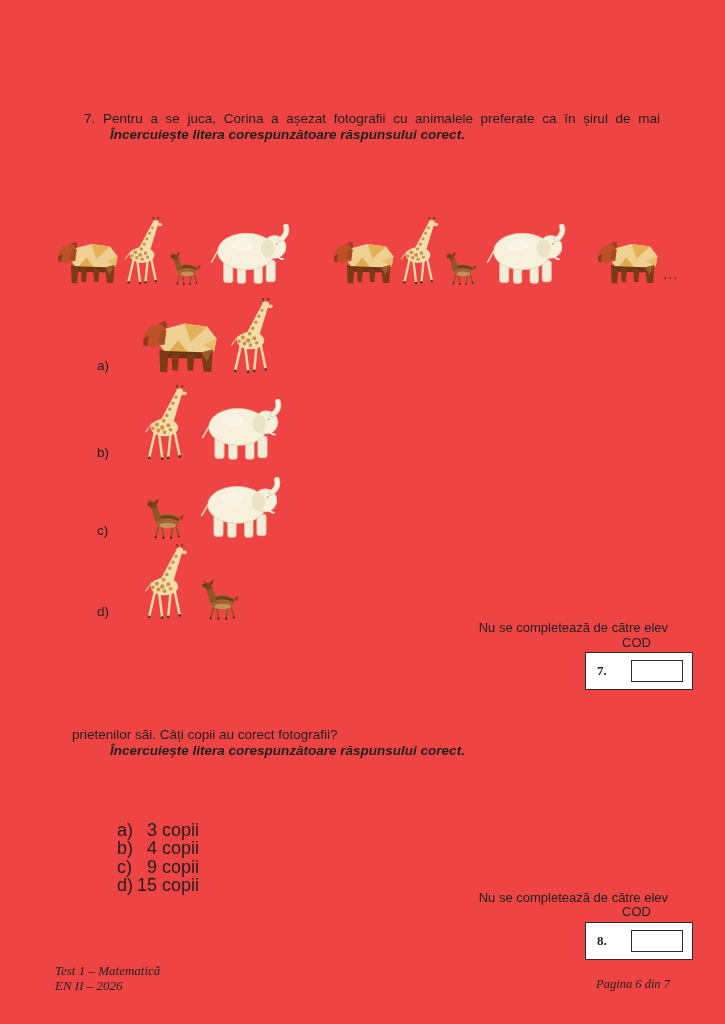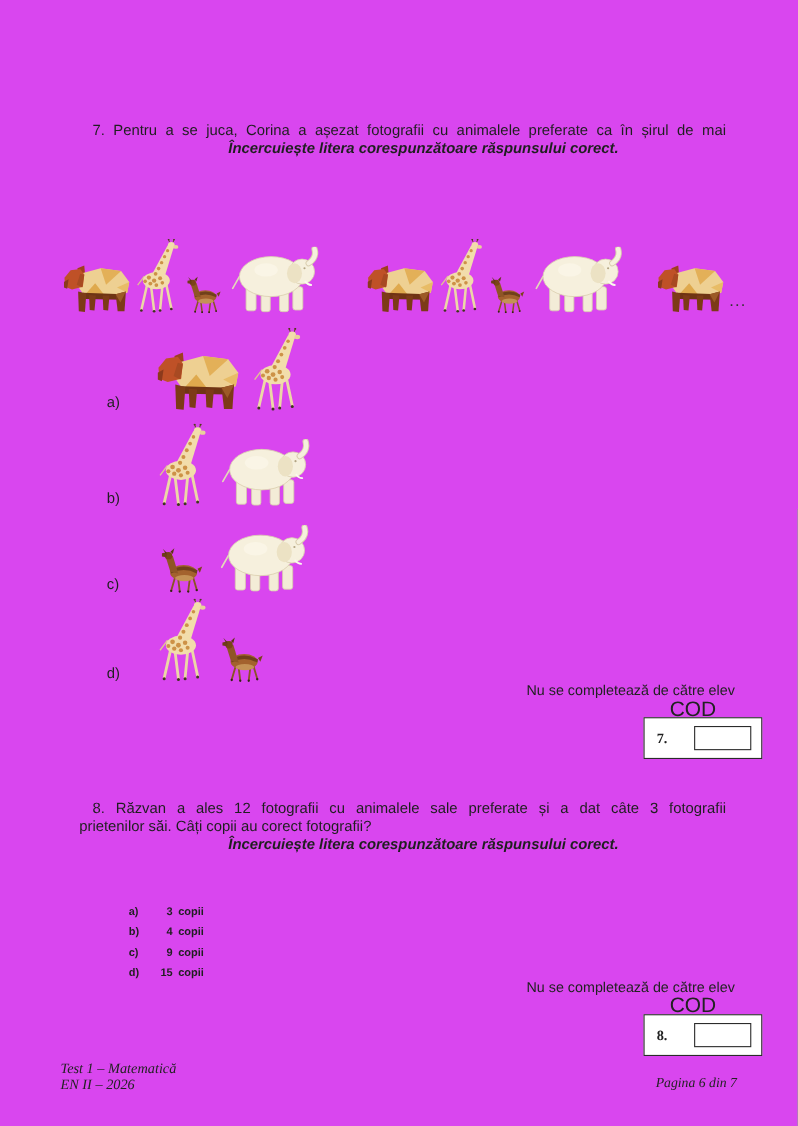--- a/index.html
+++ b/index.html
@@ -1,29 +1,29 @@
 <!DOCTYPE html>
 <html><head>
 <meta charset="utf-8">
 <style>
   html,body{margin:0;padding:0;background:#9a9a9a;}
   .page{
     position:relative;
     width:725px;height:1024px;
     margin:0 auto;
-    background:#d946ef;
+    background:#ef4444;
     overflow:hidden;
     font-family:"Liberation Sans","DejaVu Sans",sans-serif;
     color:#1f1f1f;
   }
   
   .qblock{position:absolute;left:72px;width:588px;font-size:13.5px;line-height:16.4px;}
   .qline{white-space:normal;}
   .qline-just{text-align:justify;text-align-last:justify;padding-left:12px;}
-  .qinstruction{font-weight:bold;font-style:italic;padding-left:38px;text-align:center;}
+  .qinstruction{font-weight:bold;font-style:italic;padding-left:38px;}
   #q7-block{top:111px;}
   #q8-block{top:727px;}
   
   .sequence{position:absolute;left:58px;top:207px;height:78px;display:flex;align-items:flex-end;}
   .seq-group{display:flex;align-items:flex-end;gap:3px;}
   .seq-group+.seq-group{margin-left:42px;}
   .seq-group:last-of-type{margin-left:30px;}
   .seq-ellipsis{font-size:15px;letter-spacing:1px;margin-left:3px;line-height:1;padding-bottom:4px;color:#333;}
   .animal{display:block;}
   .sequence .a-bear{width:62px;height:45px;}
@@ -36,26 +36,26 @@
   .q7-opt .opt-imgs{display:flex;align-items:flex-end;gap:9px;margin-left:24px;}
   .opt-imgs .a-bear{width:77px;height:55px;}
   .opt-imgs .a-giraffe{width:46px;height:76px;}
   .opt-imgs .a-deer{width:45px;height:41px;}
   .opt-imgs .a-elephant{width:86px;height:62px;}
   #q7-options .q7-opt:nth-child(1){top:292px;}
   #q7-options .q7-opt:nth-child(2){top:379px;}
   #q7-options .q7-opt:nth-child(3){top:457px;}
   #q7-options .q7-opt:nth-child(4){top:538px;}
   
-  #q8-options{position:absolute;left:117px;top:821px;font-size:10px;line-height:18.4px;font-weight:bold;}
+  #q8-options{position:absolute;left:117px;top:821px;font-size:18px;line-height:18.4px;}
   .q8-opt .opt-label{display:inline-block;width:18px;}
   .q8-opt .opt-num{display:inline-block;width:22px;text-align:right;margin-right:5px;}
   
   .nse-note{position:absolute;right:57px;font-size:13px;color:#222;}
-  .cod-label{position:absolute;right:74px;font-size:19px;color:#222;}
+  .cod-label{position:absolute;right:74px;font-size:13px;color:#222;}
   .code-box{position:absolute;left:585px;width:106px;height:36px;border:1.5px solid #2b2b2b;display:flex;align-items:center;background:#fff;}
   .code-box .box-num{font-family:"Liberation Serif","DejaVu Serif",serif;font-weight:bold;font-size:13px;margin-left:11px;}
   .code-box .answer-field{margin-left:auto;margin-right:9px;width:50px;height:20px;border:1.3px solid #2b2b2b;background:#fff;}
   #nse7-note{top:620px;} #cod7{top:635px;} #codebox7{top:652px;}
   #nse8-note{top:890px;} #cod8{top:904px;} #codebox8{top:922px;}
   
   .footer-left{position:absolute;left:55px;top:964px;font-family:"Liberation Serif","DejaVu Serif",serif;font-style:italic;font-size:13px;line-height:14.5px;color:#222;}
   .footer-right{position:absolute;right:55px;top:977px;font-family:"Liberation Serif","DejaVu Serif",serif;font-style:italic;font-size:12.5px;color:#222;}
   .defs-holder{position:absolute;width:0;height:0;overflow:hidden;}
 </style>
@@ -250,21 +250,20 @@
     </div>
 
   <div class="nse-note" id="nse7-note">Nu se completează de către elev</div>
   <div class="cod-label" id="cod7">COD</div>
   <div class="code-box" id="codebox7">
     <span class="box-num">7.</span>
     <span class="answer-field"></span>
   </div>
 
   <div class="qblock" id="q8-block">
-    <div class="qline qline-just">8. Răzvan a ales 12 fotografii cu animalele sale preferate și a dat câte 3 fotografii</div>
     <div class="qline">prietenilor săi. Câți copii au corect fotografii?</div>
     <div class="qinstruction">Încercuiește litera corespunzătoare răspunsului corect.</div>
   </div>
 
   <div id="q8-options">
       <div class="q8-opt"><span class="opt-label">a)</span><span class="opt-num">3</span><span class="opt-unit">copii</span></div>
       <div class="q8-opt"><span class="opt-label">b)</span><span class="opt-num">4</span><span class="opt-unit">copii</span></div>
       <div class="q8-opt"><span class="opt-label">c)</span><span class="opt-num">9</span><span class="opt-unit">copii</span></div>
       <div class="q8-opt"><span class="opt-label">d)</span><span class="opt-num">15</span><span class="opt-unit">copii</span></div>
     </div>

